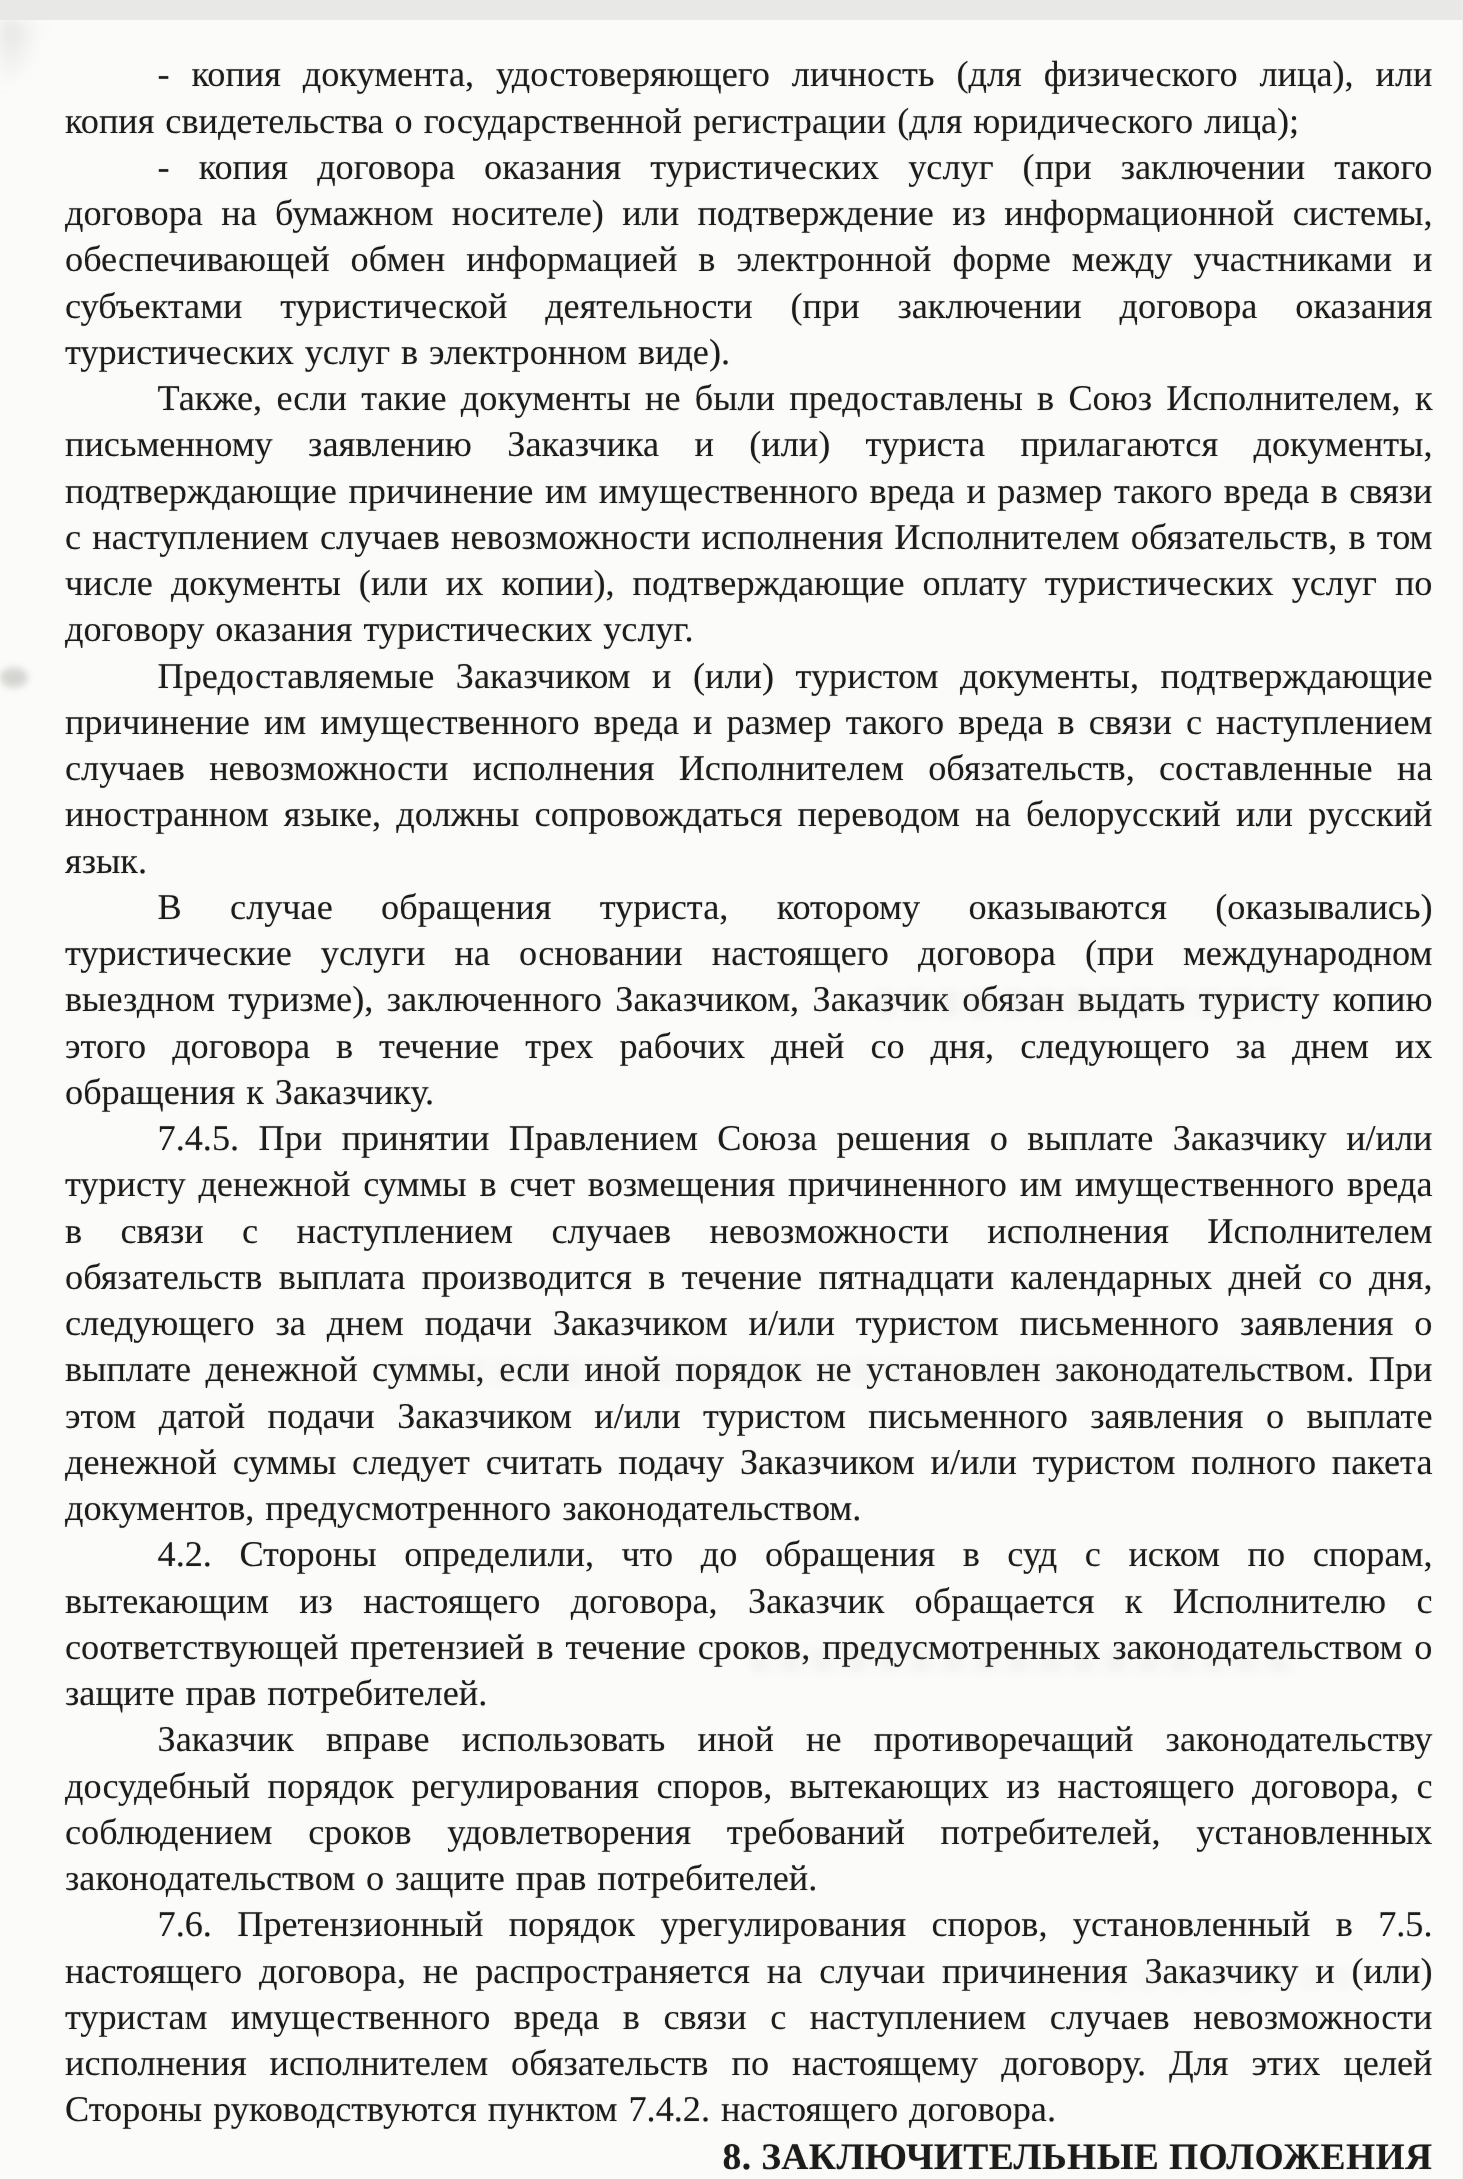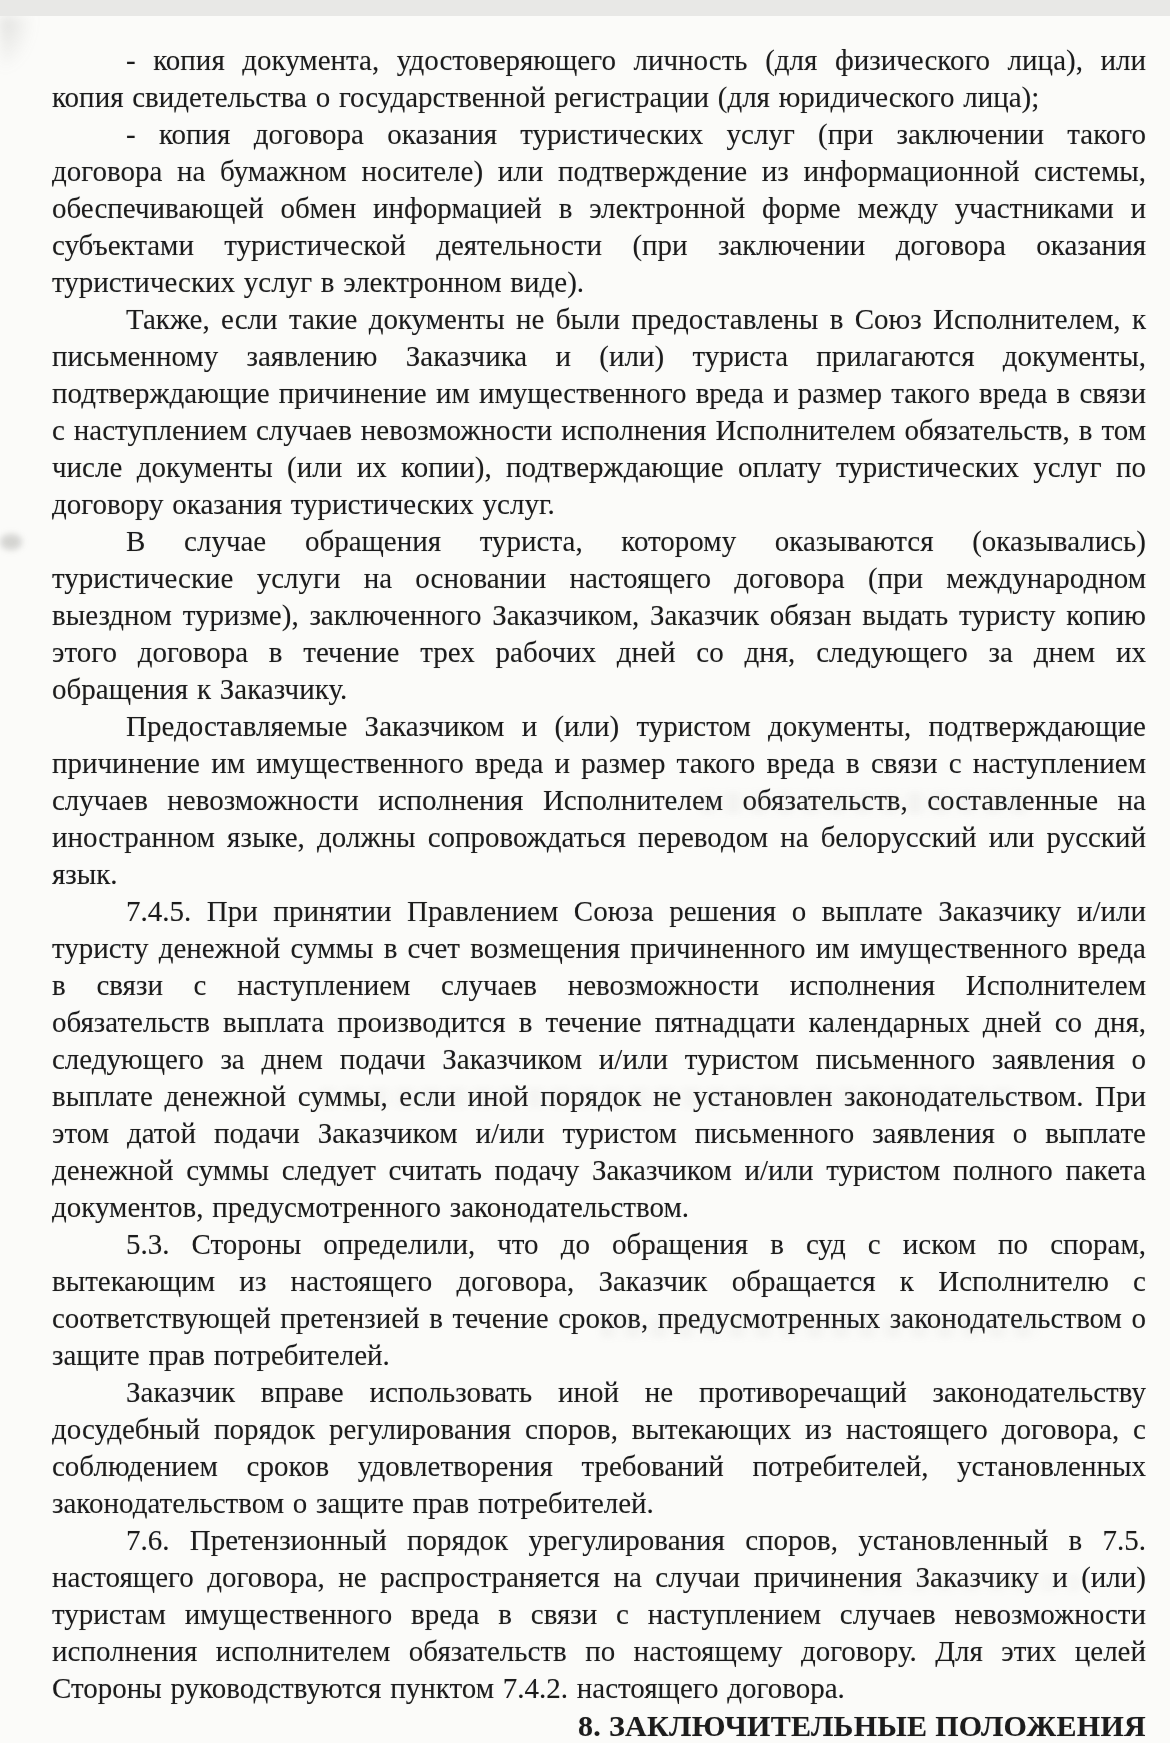--- a/index.html
+++ b/index.html
@@ -77,22 +77,22 @@
   <div class="artifact edge-top-left"></div>
   <div class="artifact mark-left"></div>
   <div class="artifact ghost ghost-a"></div>
   <div class="artifact ghost ghost-b"></div>
   <div class="artifact ghost ghost-c"></div>
   <div class="artifact ghost ghost-d"></div>
 
   <p>- копия документа, удостоверяющего личность (для физического лица), или копия свидетельства о государственной регистрации (для юридического лица);</p>
   <p>- копия договора оказания туристических услуг (при заключении такого договора на бумажном носителе) или подтверждение из информационной системы, обеспечивающей обмен информацией в электронной форме между участниками и субъектами туристической деятельности (при заключении договора оказания туристических услуг в электронном виде).</p>
   <p>Также, если такие документы не были предоставлены в Союз Исполнителем, к письменному заявлению Заказчика и (или) туриста прилагаются документы, подтверждающие причинение им имущественного вреда и размер такого вреда в связи с наступлением случаев невозможности исполнения Исполнителем обязательств, в том числе документы (или их копии), подтверждающие оплату туристических услуг по договору оказания туристических услуг.</p>
+  <p>Предоставляемые Заказчиком и (или) туристом документы, подтверждающие причинение им имущественного вреда и размер такого вреда в связи с наступлением случаев невозможности исполнения Исполнителем обязательств, составленные на иностранном языке, должны сопровождаться переводом на белорусский или русский язык.</p>
   <p>В случае обращения туриста, которому оказываются (оказывались) туристические услуги на основании настоящего договора (при международном выездном туризме), заключенного Заказчиком, Заказчик обязан выдать туристу копию этого договора в течение трех рабочих дней со дня, следующего за днем их обращения к Заказчику.</p>
-  <p>Предоставляемые Заказчиком и (или) туристом документы, подтверждающие причинение им имущественного вреда и размер такого вреда в связи с наступлением случаев невозможности исполнения Исполнителем обязательств, составленные на иностранном языке, должны сопровождаться переводом на белорусский или русский язык.</p>
   <p>7.4.5. При принятии Правлением Союза решения о выплате Заказчику и/или туристу денежной суммы в счет возмещения причиненного им имущественного вреда в связи с наступлением случаев невозможности исполнения Исполнителем обязательств выплата производится в течение пятнадцати календарных дней со дня, следующего за днем подачи Заказчиком и/или туристом письменного заявления о выплате денежной суммы, если иной порядок не установлен законодательством. При этом датой подачи Заказчиком и/или туристом письменного заявления о выплате денежной суммы следует считать подачу Заказчиком и/или туристом полного пакета документов, предусмотренного законодательством.</p>
-  <p>5.3. Стороны определили, что до обращения в суд с иском по спорам, вытекающим из настоящего договора, Заказчик обращается к Исполнителю с соответствующей претензией в течение сроков, предусмотренных законодательством о защите прав потребителей.</p>
+  <p>4.2. Стороны определили, что до обращения в суд с иском по спорам, вытекающим из настоящего договора, Заказчик обращается к Исполнителю с соответствующей претензией в течение сроков, предусмотренных законодательством о защите прав потребителей.</p>
   <p>Заказчик вправе использовать иной не противоречащий законодательству досудебный порядок регулирования споров, вытекающих из настоящего договора, с соблюдением сроков удовлетворения требований потребителей, установленных законодательством о защите прав потребителей.</p>
   <p>7.6. Претензионный порядок урегулирования споров, установленный в 7.5. настоящего договора, не распространяется на случаи причинения Заказчику и (или) туристам имущественного вреда в связи с наступлением случаев невозможности исполнения исполнителем обязательств по настоящему договору. Для этих целей Стороны руководствуются пунктом 7.4.2. настоящего договора.</p>
 
   <h2>8. ЗАКЛЮЧИТЕЛЬНЫЕ ПОЛОЖЕНИЯ</h2>
 
 </div>
 
 </body></html>

